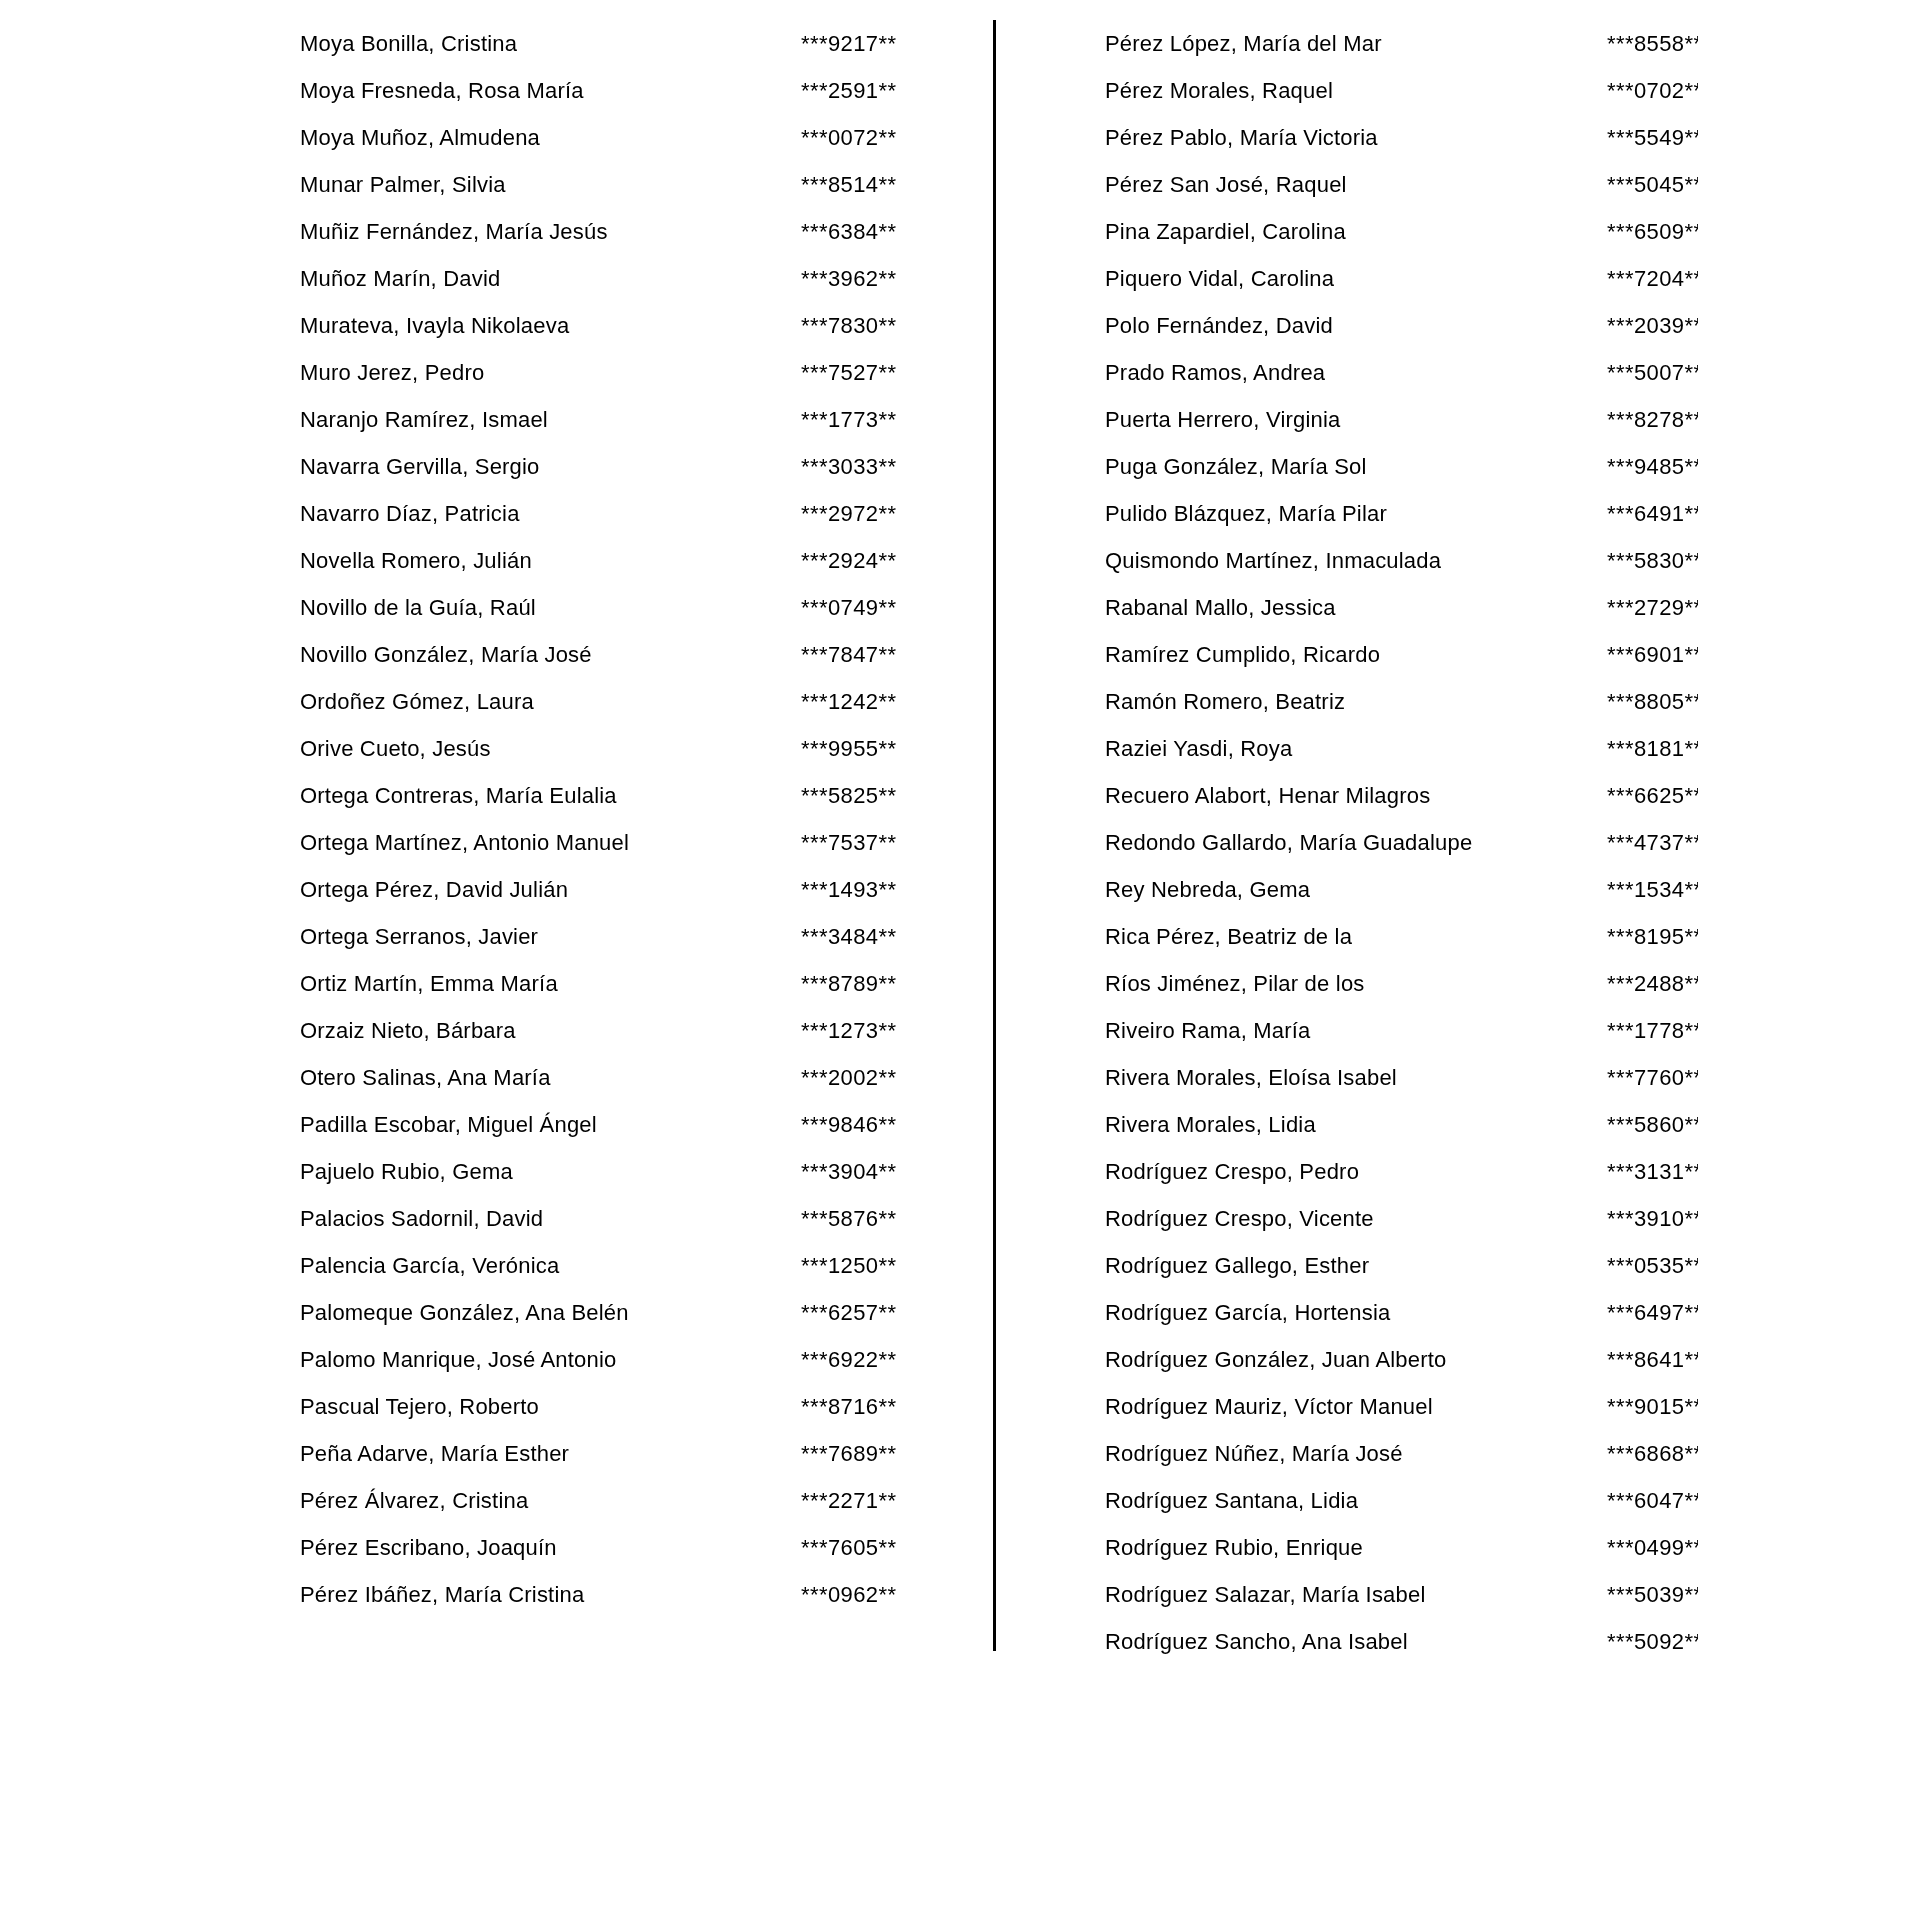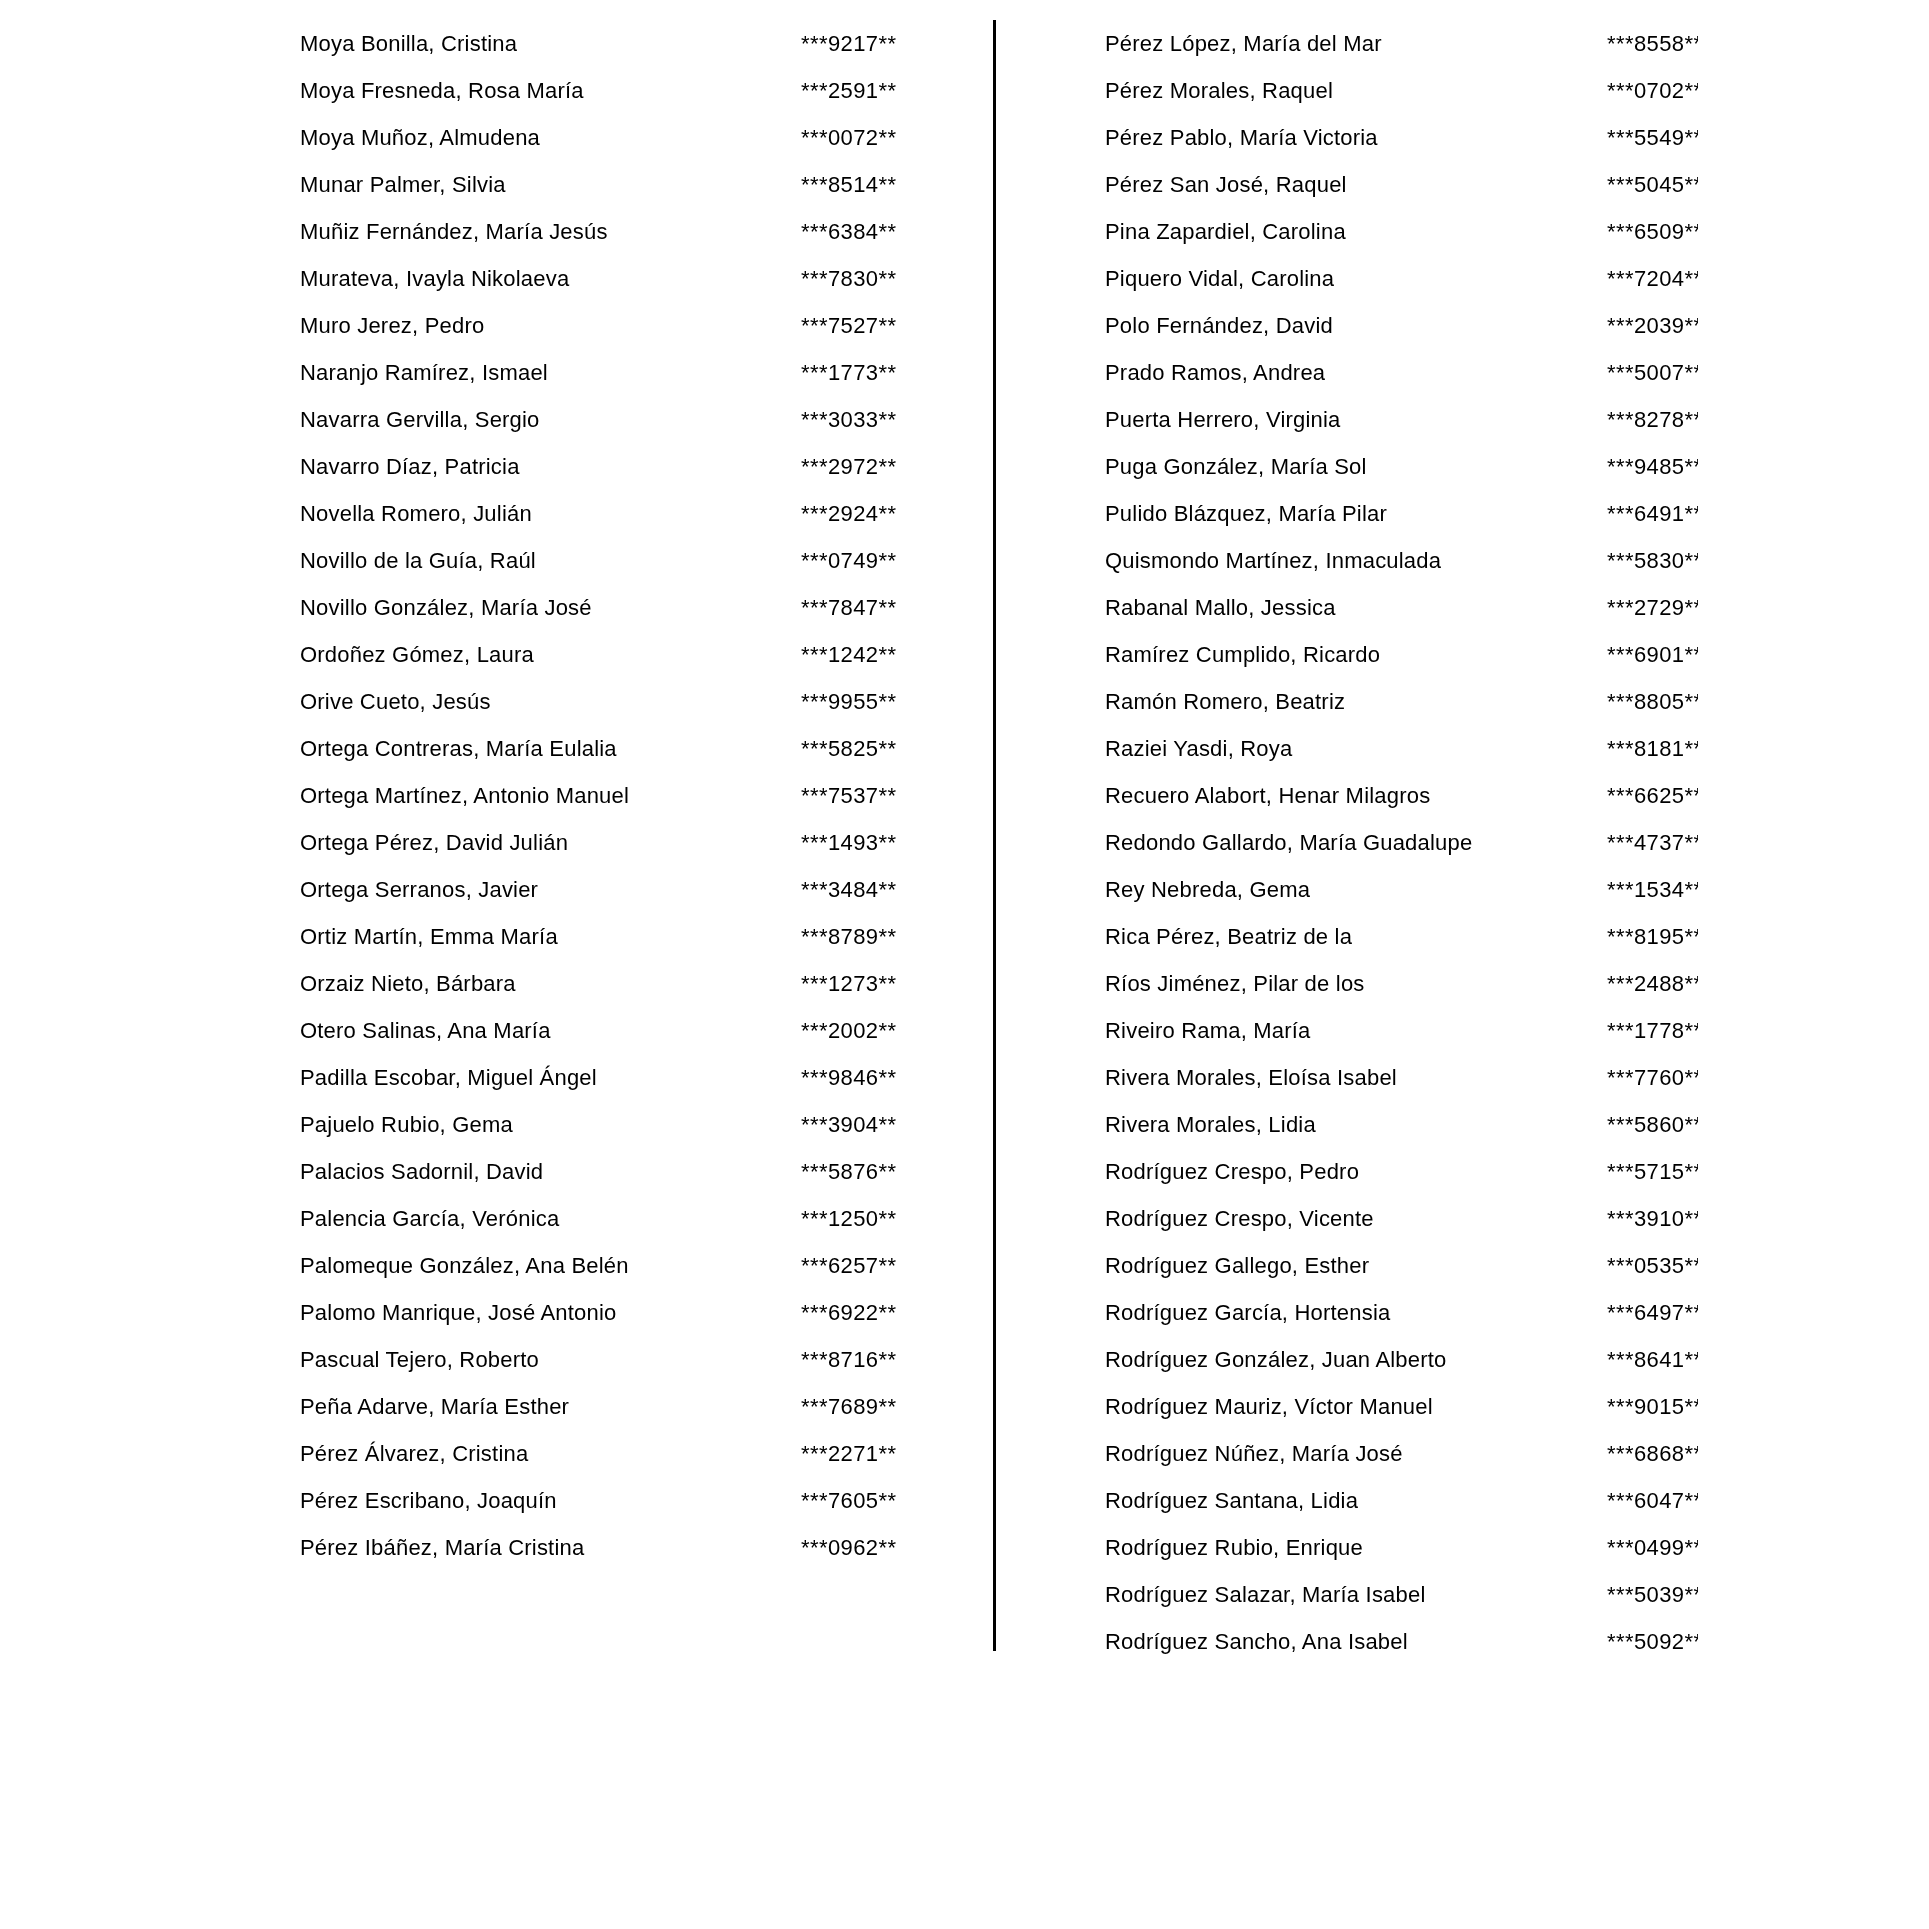--- a/index.html
+++ b/index.html
@@ -71,20 +71,24 @@
       </div>
       <div class="row">
         <span class="name">Munar Palmer, Silvia</span>
         <span class="masked">***8514**</span>
       </div>
       <div class="row">
         <span class="name">Muñiz Fernández, María Jesús</span>
         <span class="masked">***6384**</span>
       </div>
       <div class="row">
+        <span class="name">Muñoz Marín, David</span>
+        <span class="masked">***3962**</span>
+      </div>
+      <div class="row">
         <span class="name">Murateva, Ivayla Nikolaeva</span>
         <span class="masked">***7830**</span>
       </div>
       <div class="row">
         <span class="name">Muro Jerez, Pedro</span>
         <span class="masked">***7527**</span>
       </div>
       <div class="row">
         <span class="name">Naranjo Ramírez, Ismael</span>
         <span class="masked">***1773**</span>
@@ -283,21 +287,21 @@
       <div class="row">
         <span class="name">Rivera Morales, Eloísa Isabel</span>
         <span class="masked">***7760**</span>
       </div>
       <div class="row">
         <span class="name">Rivera Morales, Lidia</span>
         <span class="masked">***5860**</span>
       </div>
       <div class="row">
         <span class="name">Rodríguez Crespo, Pedro</span>
-        <span class="masked">***5715**</span>
+        <span class="masked">***3131**</span>
       </div>
       <div class="row">
         <span class="name">Rodríguez Crespo, Vicente</span>
         <span class="masked">***3910**</span>
       </div>
       <div class="row">
         <span class="name">Rodríguez Gallego, Esther</span>
         <span class="masked">***0535**</span>
       </div>
       <div class="row">

